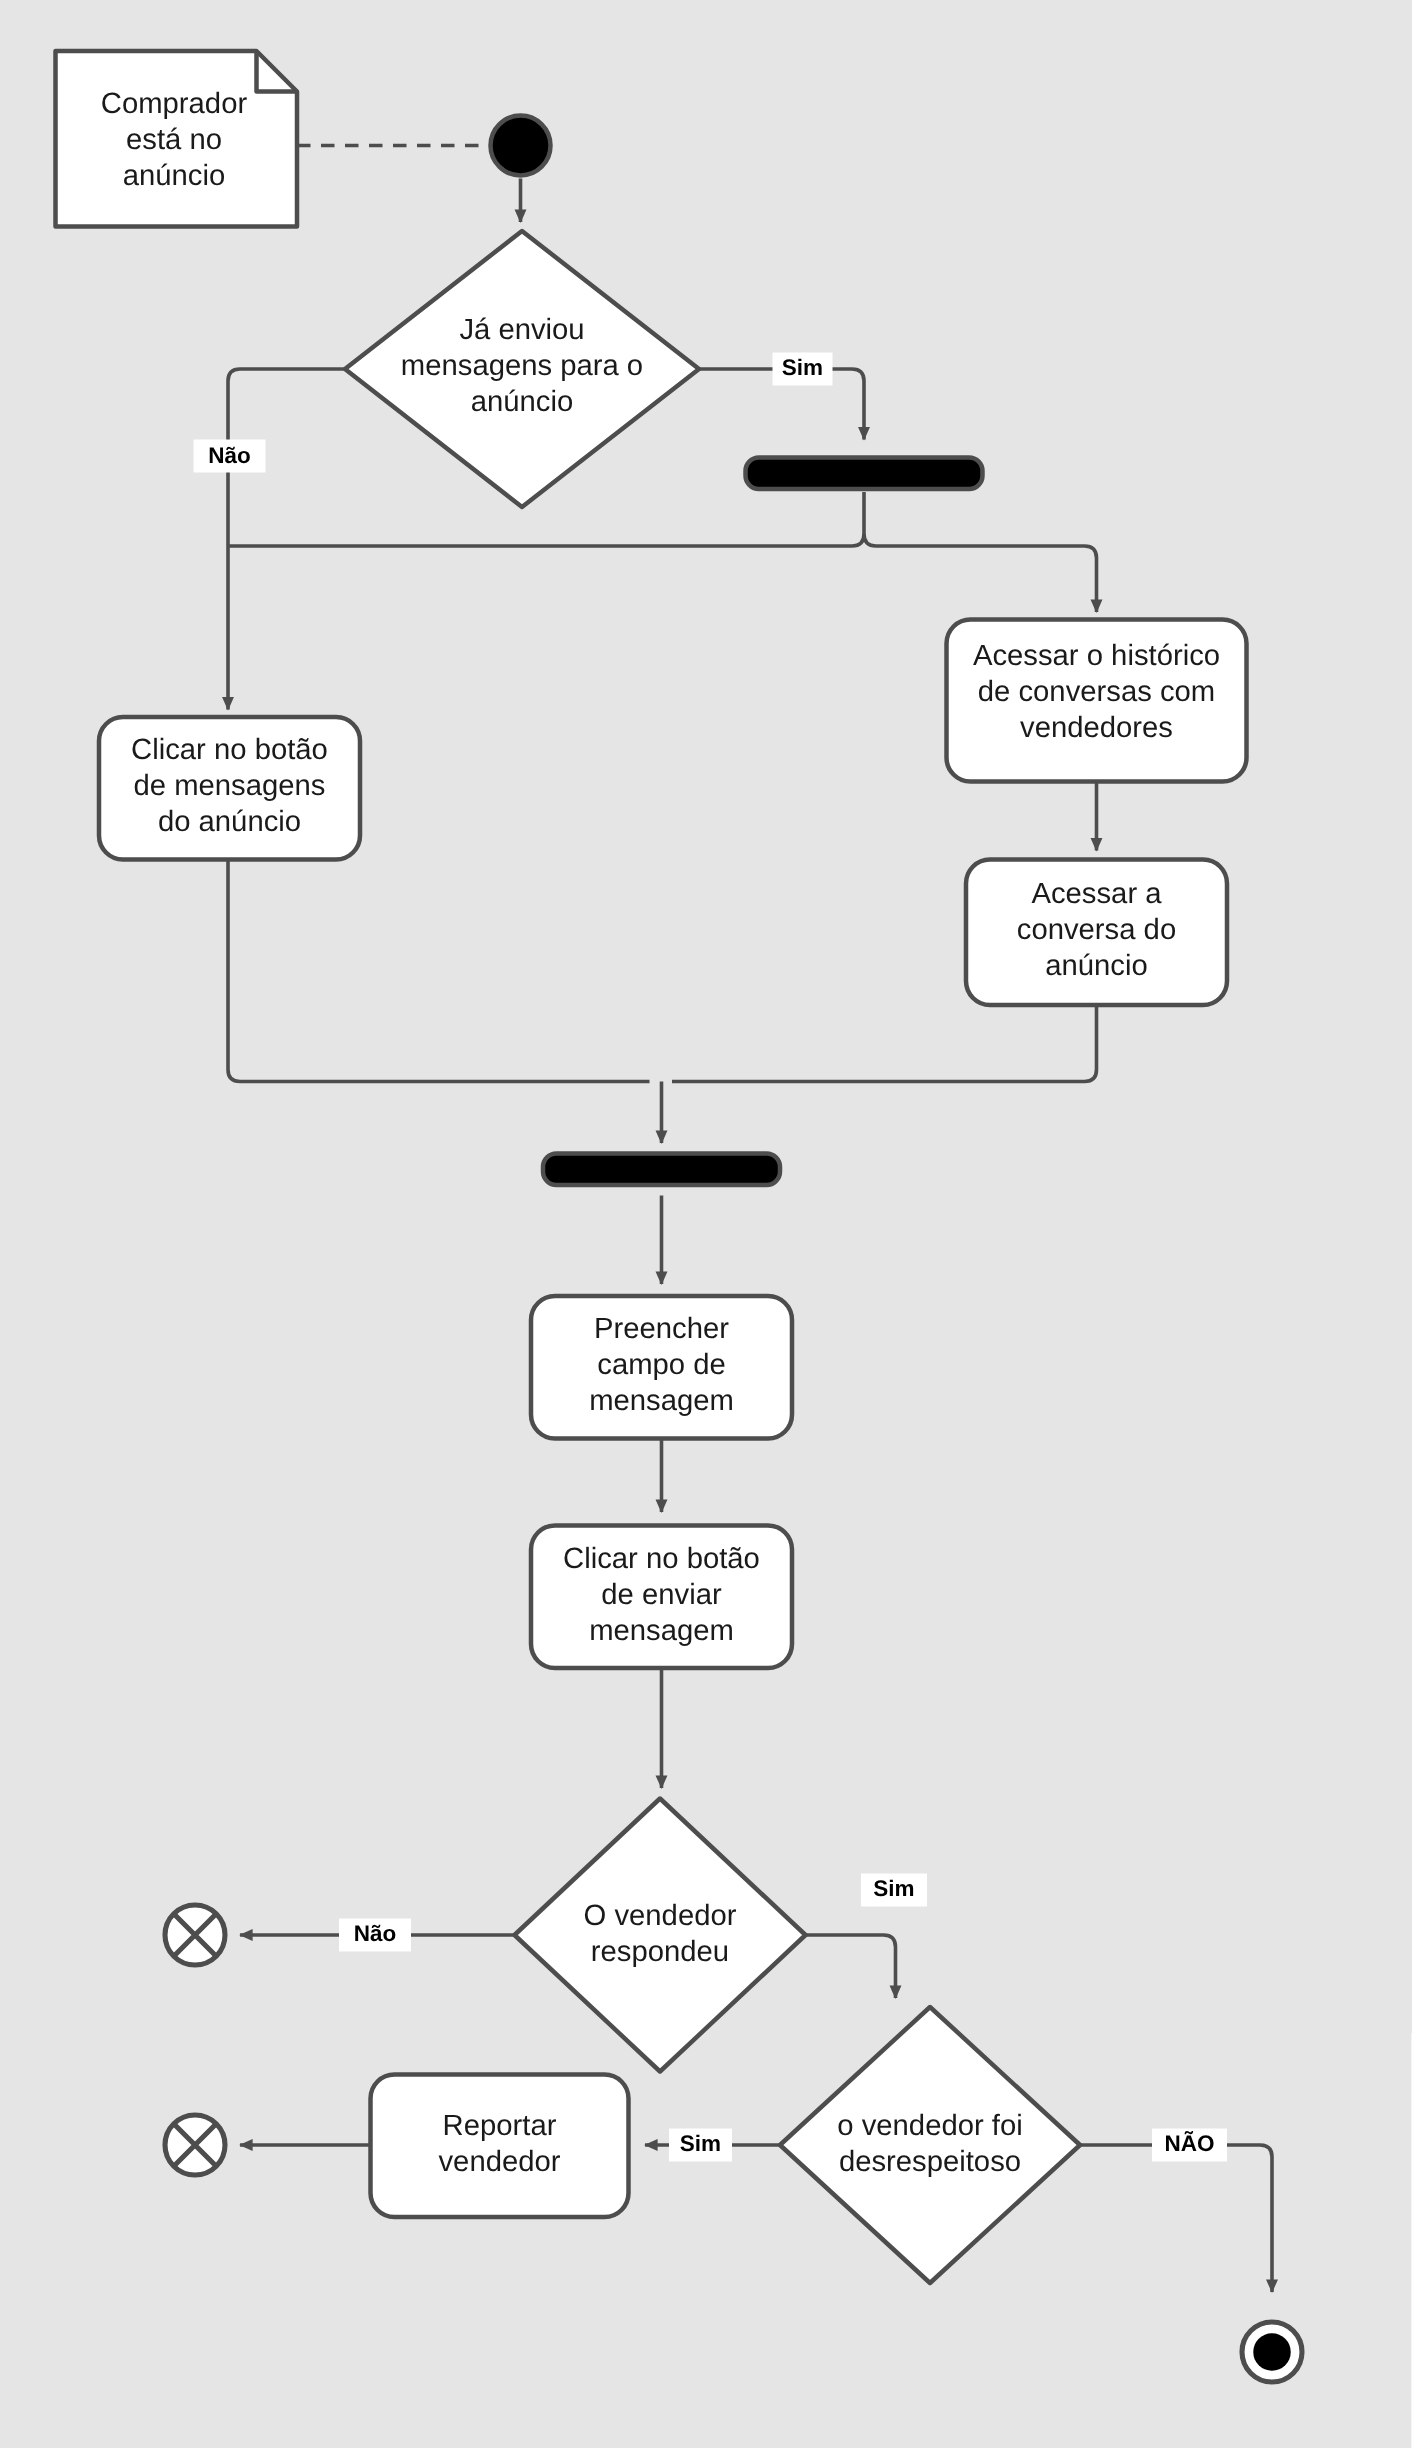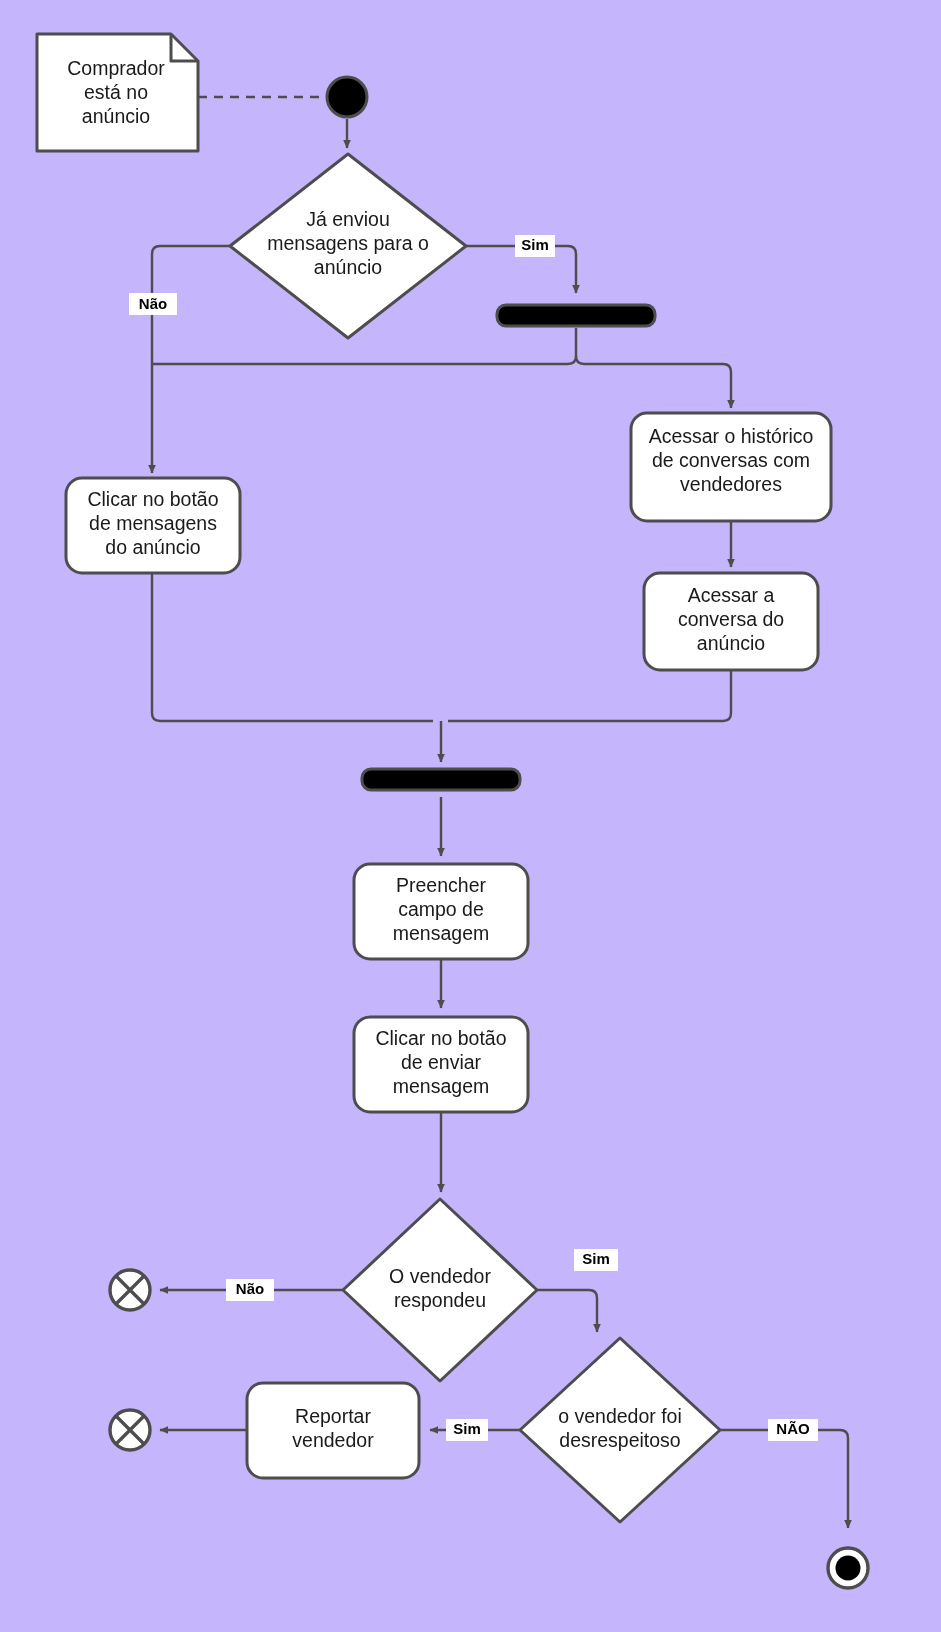--- a/index.html
+++ b/index.html
@@ -10,21 +10,21 @@
   body {
     width: 941px;
     height: 1632px;
     font-family: "Liberation Sans", sans-serif;
     overflow: hidden;
   }
   #diagram-root {
     position: relative;
     width: 941px;
     height: 1632px;
-    background: #c4b5fd;
+    background: #e5e5e5;
   }
   svg#flow {
     position: absolute;
     left: 0;
     top: 0;
     width: 941px;
     height: 1632px;
   }
   .shape-stroke {
     fill: #ffffff;

